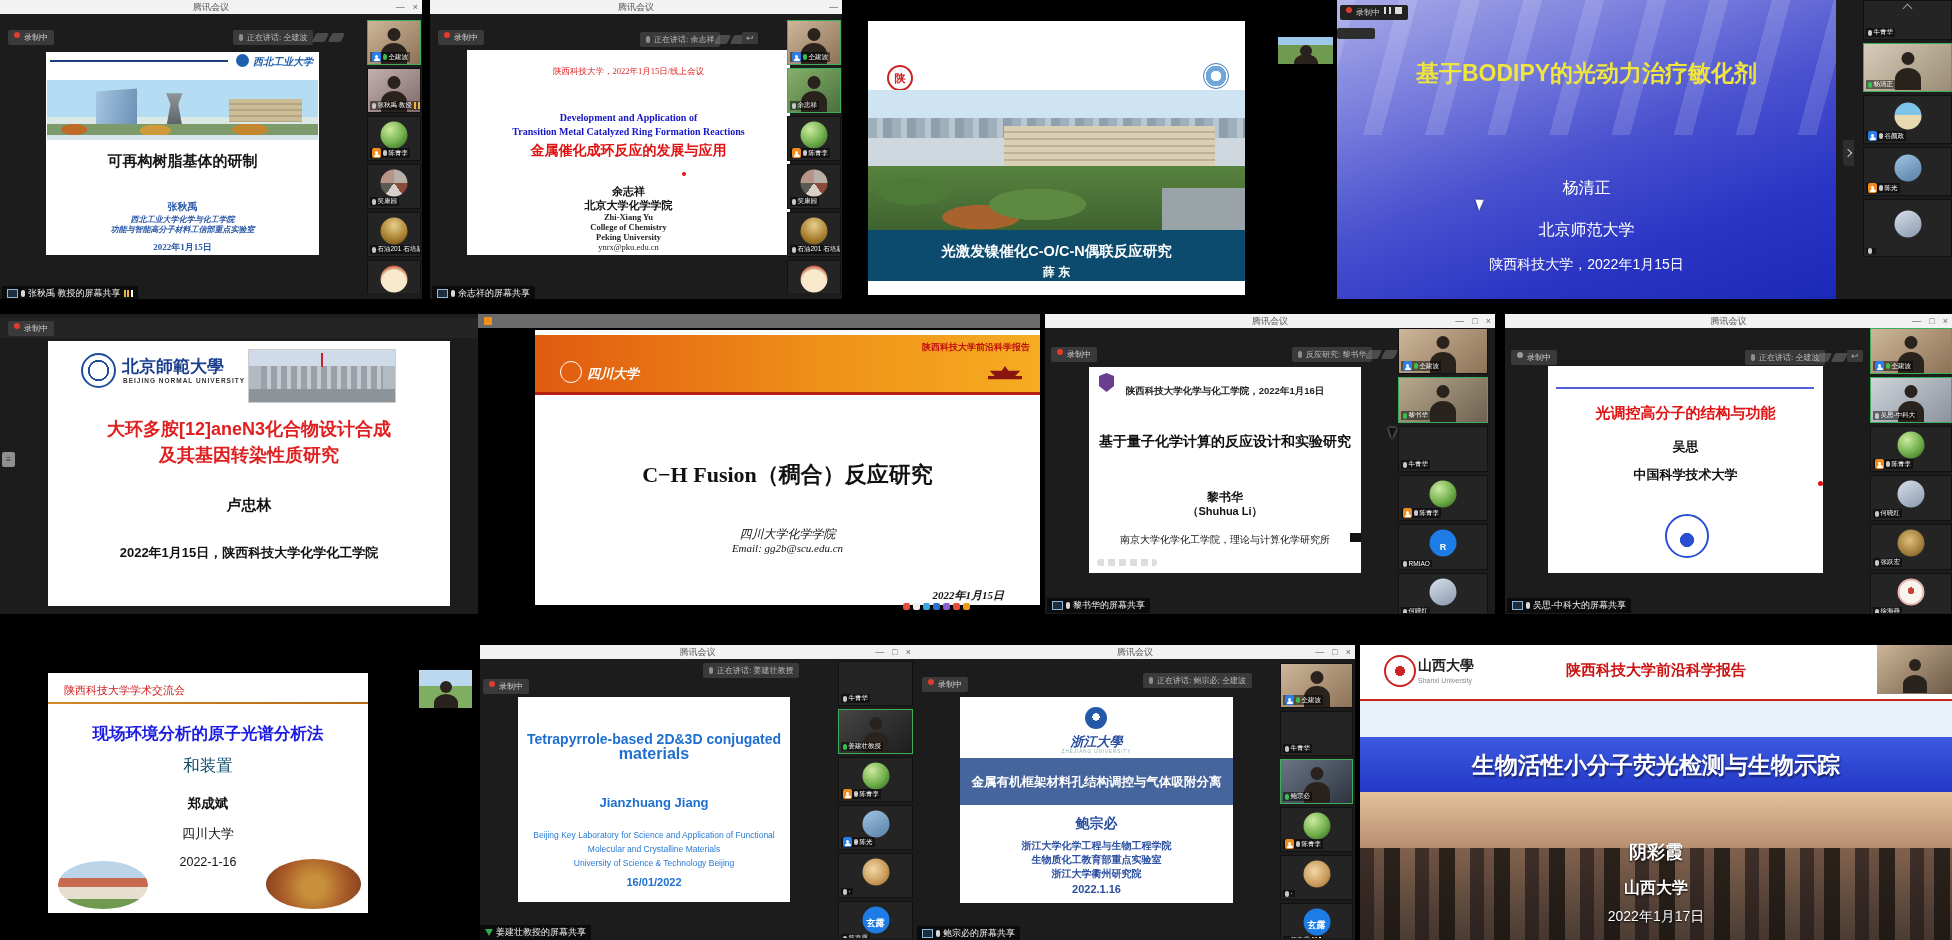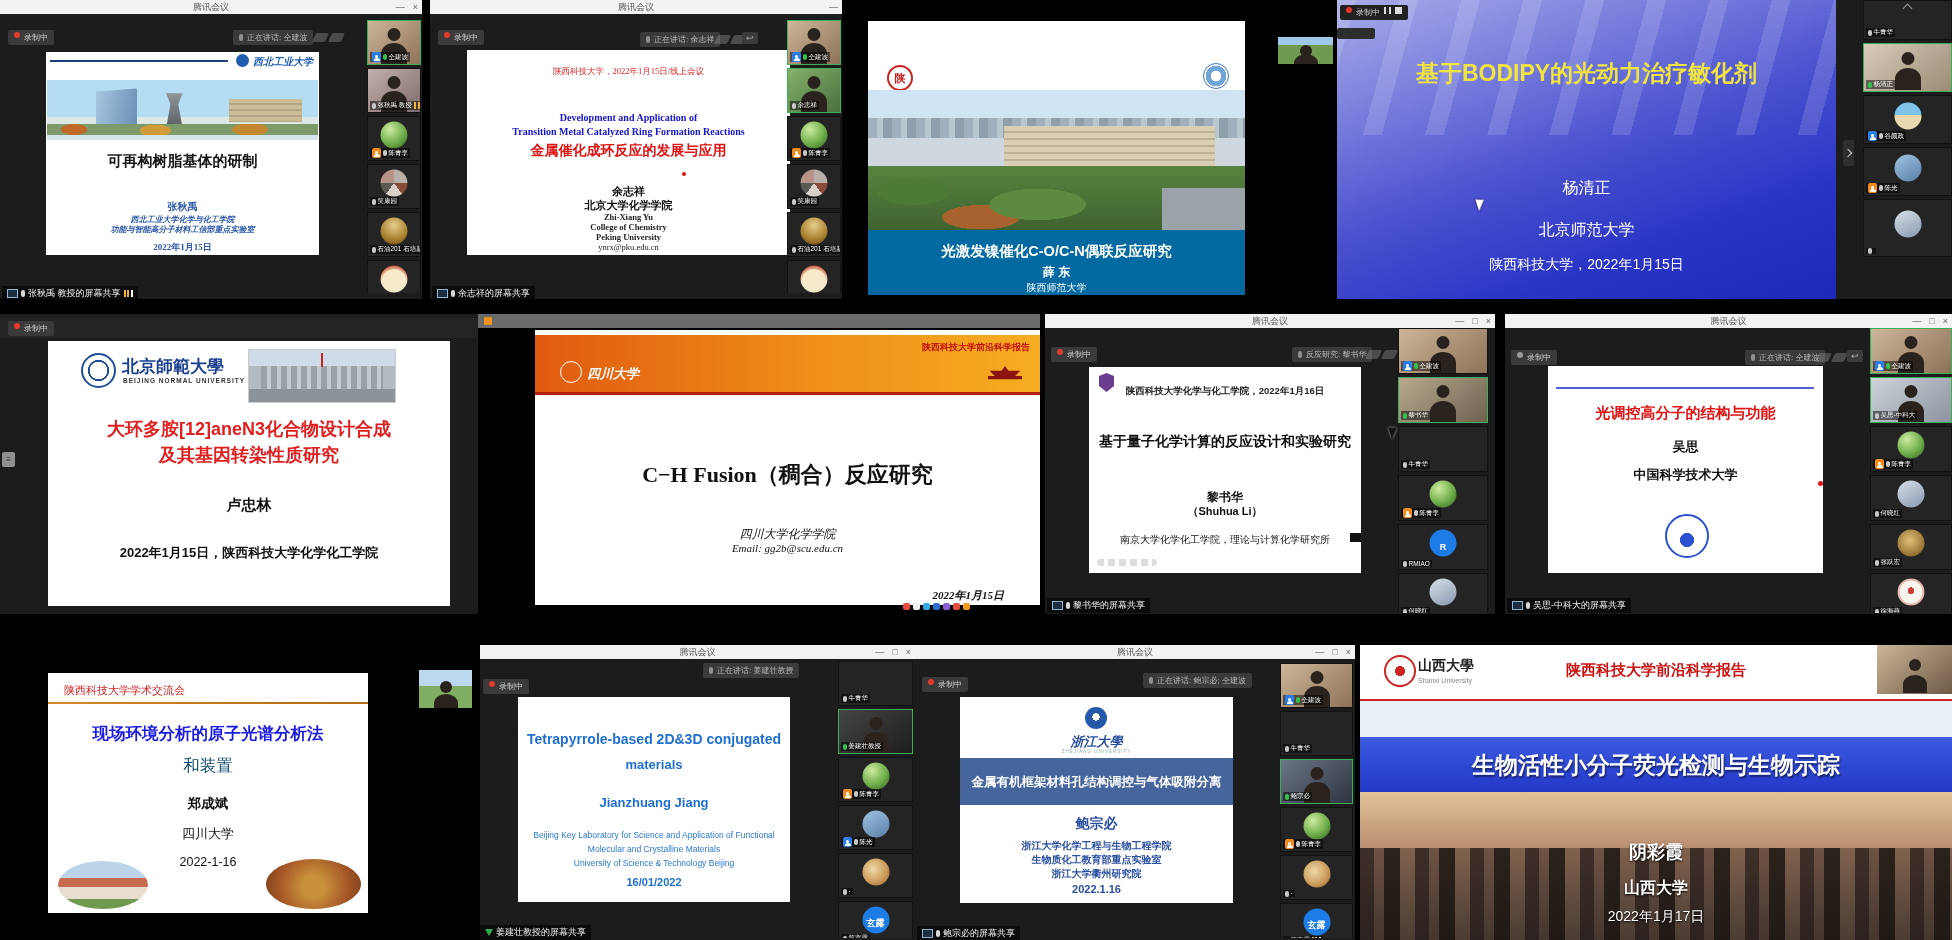--- a/index.html
+++ b/index.html
@@ -337,21 +337,21 @@
 <div class="tile" style="left:845px;top:0;width:492px;height:299px">
   <div class="slide" style="left:23px;top:21px;width:377px;height:274px">
     <div class="abs" style="left:19px;top:44px;width:22px;height:22px;border-radius:50%;border:2px solid #c22;color:#c22;font-size:11px;font-weight:bold;display:flex;align-items:center;justify-content:center">陕</div>
     <div class="abs" style="left:335px;top:42px;width:24px;height:24px;border-radius:50%;border:1.5px solid #3a7bc0;background:radial-gradient(circle at 50% 50%,#fff 30%,#6fa6d8 31% 60%,#fff 61%)"></div>
     <div class="abs" style="left:0;top:69px;width:377px;height:140px;overflow:hidden;background:linear-gradient(#cfe4f2 0 22%,#bcc9d2 22% 30%,#cfd8de 30%)">
       <div class="abs" style="left:0;top:20%;width:100%;height:14%;background:repeating-linear-gradient(90deg,#9fb0bc 0 9px,#b8c6cf 9px 15px,#8fa0ac 15px 24px)"></div>
       <div class="abs" style="left:36%;top:26%;width:56%;height:52%;background:repeating-linear-gradient(#d9cfb4 0 5px,#bdb296 5px 7px)"></div>
       <div class="abs" style="left:0;bottom:0;width:100%;height:46%;background:radial-gradient(ellipse 60px 22px at 12% 40%,#4e7a38 60%,transparent 61%),radial-gradient(ellipse 80px 26px at 45% 60%,#5d8a40 60%,transparent 61%),radial-gradient(ellipse 70px 22px at 30% 80%,#a8622e 55%,transparent 56%),linear-gradient(#57833e,#3f6330)"></div>
       <div class="abs" style="right:0;bottom:0;width:22%;height:30%;background:#9aa4a8"></div>
     </div>
-    <div class="abs" style="left:0;top:209px;width:377px;height:65px;background:#0369a1">
+    <div class="abs" style="left:0;top:209px;width:377px;height:51px;background:#0c4a6e">
       <div class="ctr" style="top:12px;font-size:14.5px;font-weight:bold;color:#fff">光激发镍催化C-O/C-N偶联反应研究</div>
       <div class="ctr" style="top:34px;font-size:12px;font-weight:bold;color:#fff">薛 东</div>
       <div class="ctr" style="top:51px;font-size:10px;color:#fff">陕西师范大学</div>
     </div>
   </div>
   <div class="webcam" style="left:433px;top:37px;width:55px;height:27px;background:linear-gradient(#9fc8e8 30%,#6f9a50 30%)"></div>
 </div>
 
 <div class="tile win" style="left:1337px;top:0;width:615px;height:299px">
   <div class="abs" style="left:0;top:0;width:499px;height:299px;background:linear-gradient(160deg,#a8abe8 0%,#7a7fdd 25%,#4a52cf 50%,#2a35c5 75%,#1c28b8 100%)">
@@ -751,21 +751,21 @@
   <div class="speak" style="left:223px;top:18px">
     <span class="spk-mic"></span>
     <span>正在讲话: 姜建壮教授</span>
   </div>
   <div class="rec" style="left:3px;top:34px">
     <span class="dot"></span>
     <span>录制中</span>
   </div>
   <div class="slide" style="left:38px;top:52px;width:272px;height:205px">
     <div class="ctr" style="top:34px;font-size:14px;font-weight:bold;color:#1f6fd0">Tetrapyrrole-based 2D&amp;3D conjugated</div>
-    <div class="ctr" style="top:60px;font-size:13px;font-weight:bold;color:#1f6fd0">materials</div>
+    <div class="ctr" style="top:48px;font-size:16px;font-weight:bold;color:#1f6fd0">materials</div>
     <div class="ctr" style="top:98px;font-size:13px;font-weight:bold;color:#1f6fd0">Jianzhuang Jiang</div>
     <div class="ctr" style="top:133px;font-size:8.5px;color:#2a7ad4">Beijing Key Laboratory for Science and Application of Functional</div>
     <div class="ctr" style="top:147px;font-size:8.5px;color:#2a7ad4">Molecular and Crystalline Materials</div>
     <div class="ctr" style="top:161px;font-size:8.5px;color:#2a7ad4">University of Science &amp; Technology Beijing</div>
     <div class="ctr" style="top:179px;font-size:11px;font-weight:bold;color:#1f6fd0">16/01/2022</div>
   </div>
   <div class="share" style="left:0;top:280px">
     <span class="shr-down"></span>
     <span>姜建壮教授的屏幕共享</span>
   </div>

